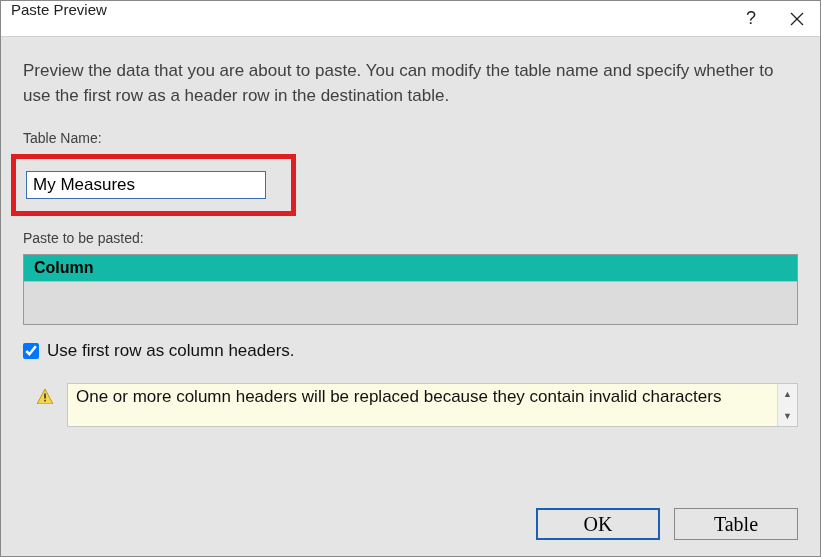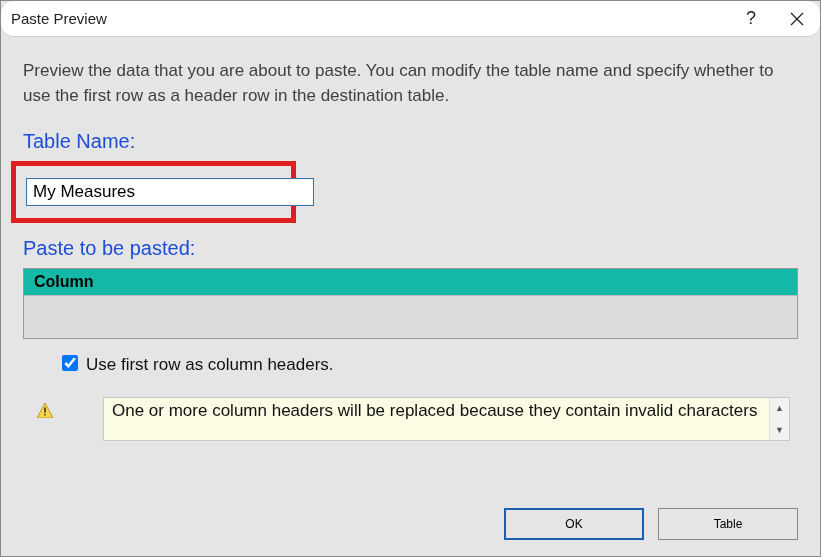--- a/index.html
+++ b/index.html
@@ -20,24 +20,22 @@
       height: 557px;
       border: 1px solid #888;
       background: #e5e5e5;
       display: flex;
       flex-direction: column;
     }
     .titlebar {
       height: 36px;
       background: #fff;
       display: flex;
-      align-items: center;
       padding: 0 0 0 10px;
       border-bottom: 1px solid #d0d0d0;
-      border-radius: 13px;
     }
     .titlebar-title {
       flex: 1;
       font-size: 15px;
       color: #222;
     }
     .titlebar-buttons {
       display: flex;
       align-items: center;
       height: 100%;
@@ -67,34 +65,34 @@
       flex-direction: column;
       position: relative;
     }
     .description {
       font-size: 17px;
       line-height: 1.45;
       color: #404040;
       margin-bottom: 22px;
     }
     .field-label {
-      font-size: 20px;
-      color: #1d4ed8;
+      font-size: 14px;
+      color: #404040;
       margin-bottom: 8px;
     }
     .highlight-box {
       border: 5px solid #e02020;
       padding: 12px 10px;
       width: 285px;
       margin-left: -12px;
       margin-bottom: 14px;
       background: #e5e5e5;
     }
     .table-name-input {
-      width: 288px;
+      width: 240px;
       height: 28px;
       border: 1px solid #3a6fb0;
       background: #fff;
       padding: 2px 6px;
       font-family: inherit;
       font-size: 17px;
       outline: none;
     }
     .data-preview {
       border: 1px solid #999;
@@ -106,38 +104,36 @@
       padding: 4px 10px;
       font-weight: bold;
       font-size: 16px;
     }
     .data-preview-body {
       height: 42px;
       background: #dcdcdc;
     }
     .checkbox-row {
       display: flex;
-      align-items: flex-start;
+      align-items: center;
       margin-bottom: 22px;
-      margin-left: 39px;
     }
     .checkbox-row input[type=checkbox] {
       width: 16px;
       height: 16px;
       margin-right: 8px;
     }
     .checkbox-row label {
       font-size: 17px;
       color: #111;
     }
     .warning-row {
       display: flex;
       align-items: flex-start;
-      margin: 0 8px 0 14px;
-      gap: 36px;
+      margin: 0 0 0 14px;
     }
     .warning-icon {
       margin-top: 6px;
       margin-right: 14px;
       flex: none;
     }
     .warning-icon svg {
       width: 16px;
       height: 15px;
     }
@@ -174,26 +170,26 @@
       color: #555;
       cursor: pointer;
     }
     .button-row {
       display: flex;
       justify-content: flex-end;
       gap: 14px;
       padding: 14px 22px 16px 0;
     }
     .btn {
-      width: 140px;
+      width: 124px;
       height: 32px;
       border: 1px solid #888;
       background: #e5e5e5;
-      font-family: Liberation Sans, sans-serif;
-      font-size: 12px;
+      font-family: Liberation Serif, serif;
+      font-size: 20px;
       cursor: pointer;
     }
     .btn.primary {
       border: 2px solid #1a5fb4;
       background: #e5e5e5;
     }
   </style>
 </head>
 <body>
 

